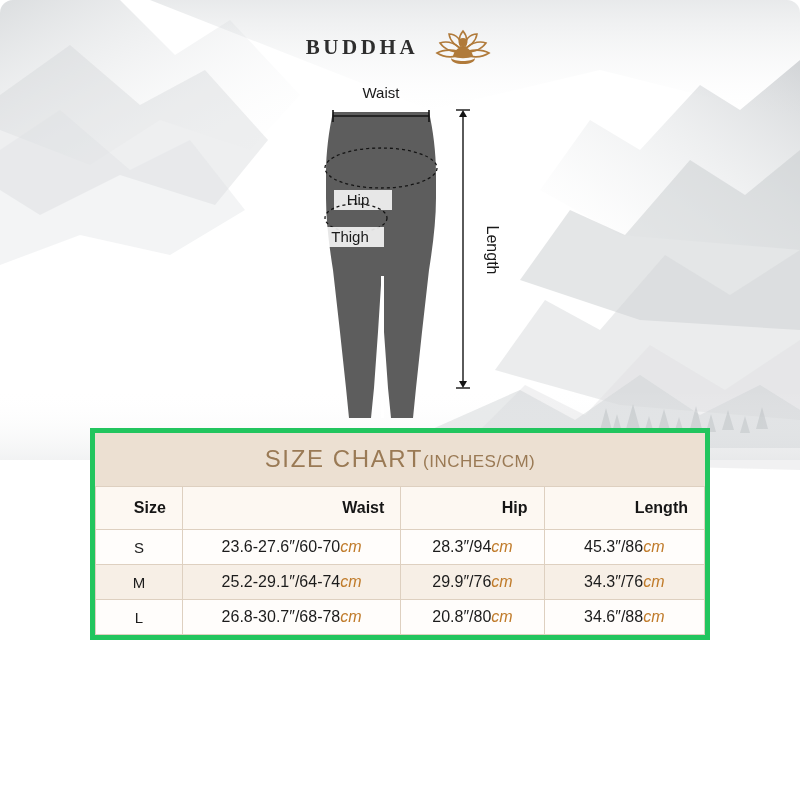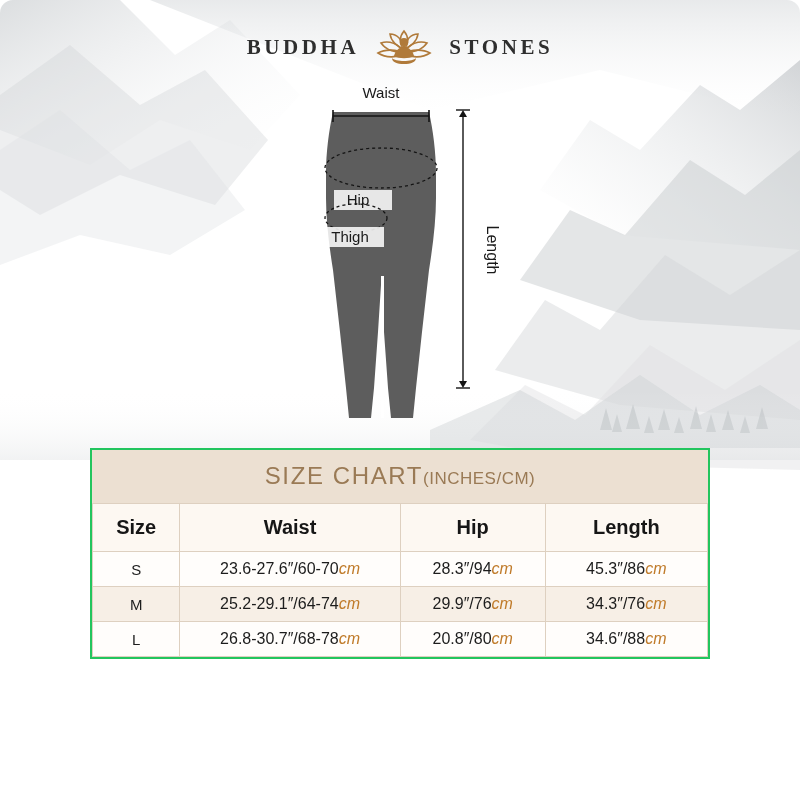--- a/index.html
+++ b/index.html
@@ -49,24 +49,24 @@
   .diagram {
     position: absolute;
     top: 70px; left: 0; right: 0;
     height: 370px;
     z-index: 4;
   }
 
   
   .chart-wrap {
     position: absolute;
-    left: 90px; top: 448px;
+    left: 90px; top: 428px;
     width: 620px;
     z-index: 6;
-    border: 2px solid #22c55e;
+    border: 5px solid #22c55e;
     background: #fdfaf6;
   }
   .chart-title {
     background: #ece0d2;
     text-align: center;
     padding: 12px 0 13px;
     color: #9a7a55;
     font-size: 24px;
     letter-spacing: 1.6px;
     font-family: "Liberation Sans", sans-serif;
@@ -83,24 +83,25 @@
   }
   table.size-table th,
   table.size-table td {
     border: 1px solid #ded0c0;
     text-align: center;
     padding: 8px 4px;
     font-weight: normal;
   }
   table.size-table thead th {
     background: #fdf8f2;
-    font-size: 20px;
+    font-size: 16px;
     font-weight: 700;
-    padding: 12px 9px;
+    padding: 12px 16px;
     color: #161616;
+    text-align: right;
   }
   table.size-table tbody tr:nth-child(odd) { background: #fffdfb; }
   table.size-table tbody tr:nth-child(even) { background: #f7efe6; }
   table.size-table td.size-col { width: 88px; font-size: 15px; }
   td.val { font-size: 16px; white-space: nowrap; }
   td.val .cm { color: #c07b2a; font-style: italic; }
   th.col-waist { width: 222px; }
   th.col-hip { width: 146px; }
   th.col-length { width: 164px; }
 
@@ -195,21 +196,20 @@
         <path d="M31,32 C23,36 13,36 5,31 C12,27 24,27 31,32 Z"></path>
         <path d="M31,32 C39,36 49,36 57,31 C50,27 38,27 31,32 Z"></path>
       </g>
 
       <g fill="#b07a3a">
         <circle cx="31" cy="20" r="4.1"></circle>
         <path d="M31,25 C26,25 22,29 21,34 C25,37 37,37 41,34 C40,29 36,25 31,25 Z"></path>
         <path d="M19,36 C22,40 40,40 43,36 C43,40 38,42 31,42 C24,42 19,40 19,36 Z"></path>
       </g>
     </svg>
-    <span class="brand-text">STONES</span>
   </div>
 
   <svg class="diagram" viewBox="0 0 800 370">
 
     <g fill="#5d5d5d" stroke="none">
       <path d="M333,42
                C329,60 326,82 326,104
                L326,128
                C326,150 329,175 333,200
                L340,262

